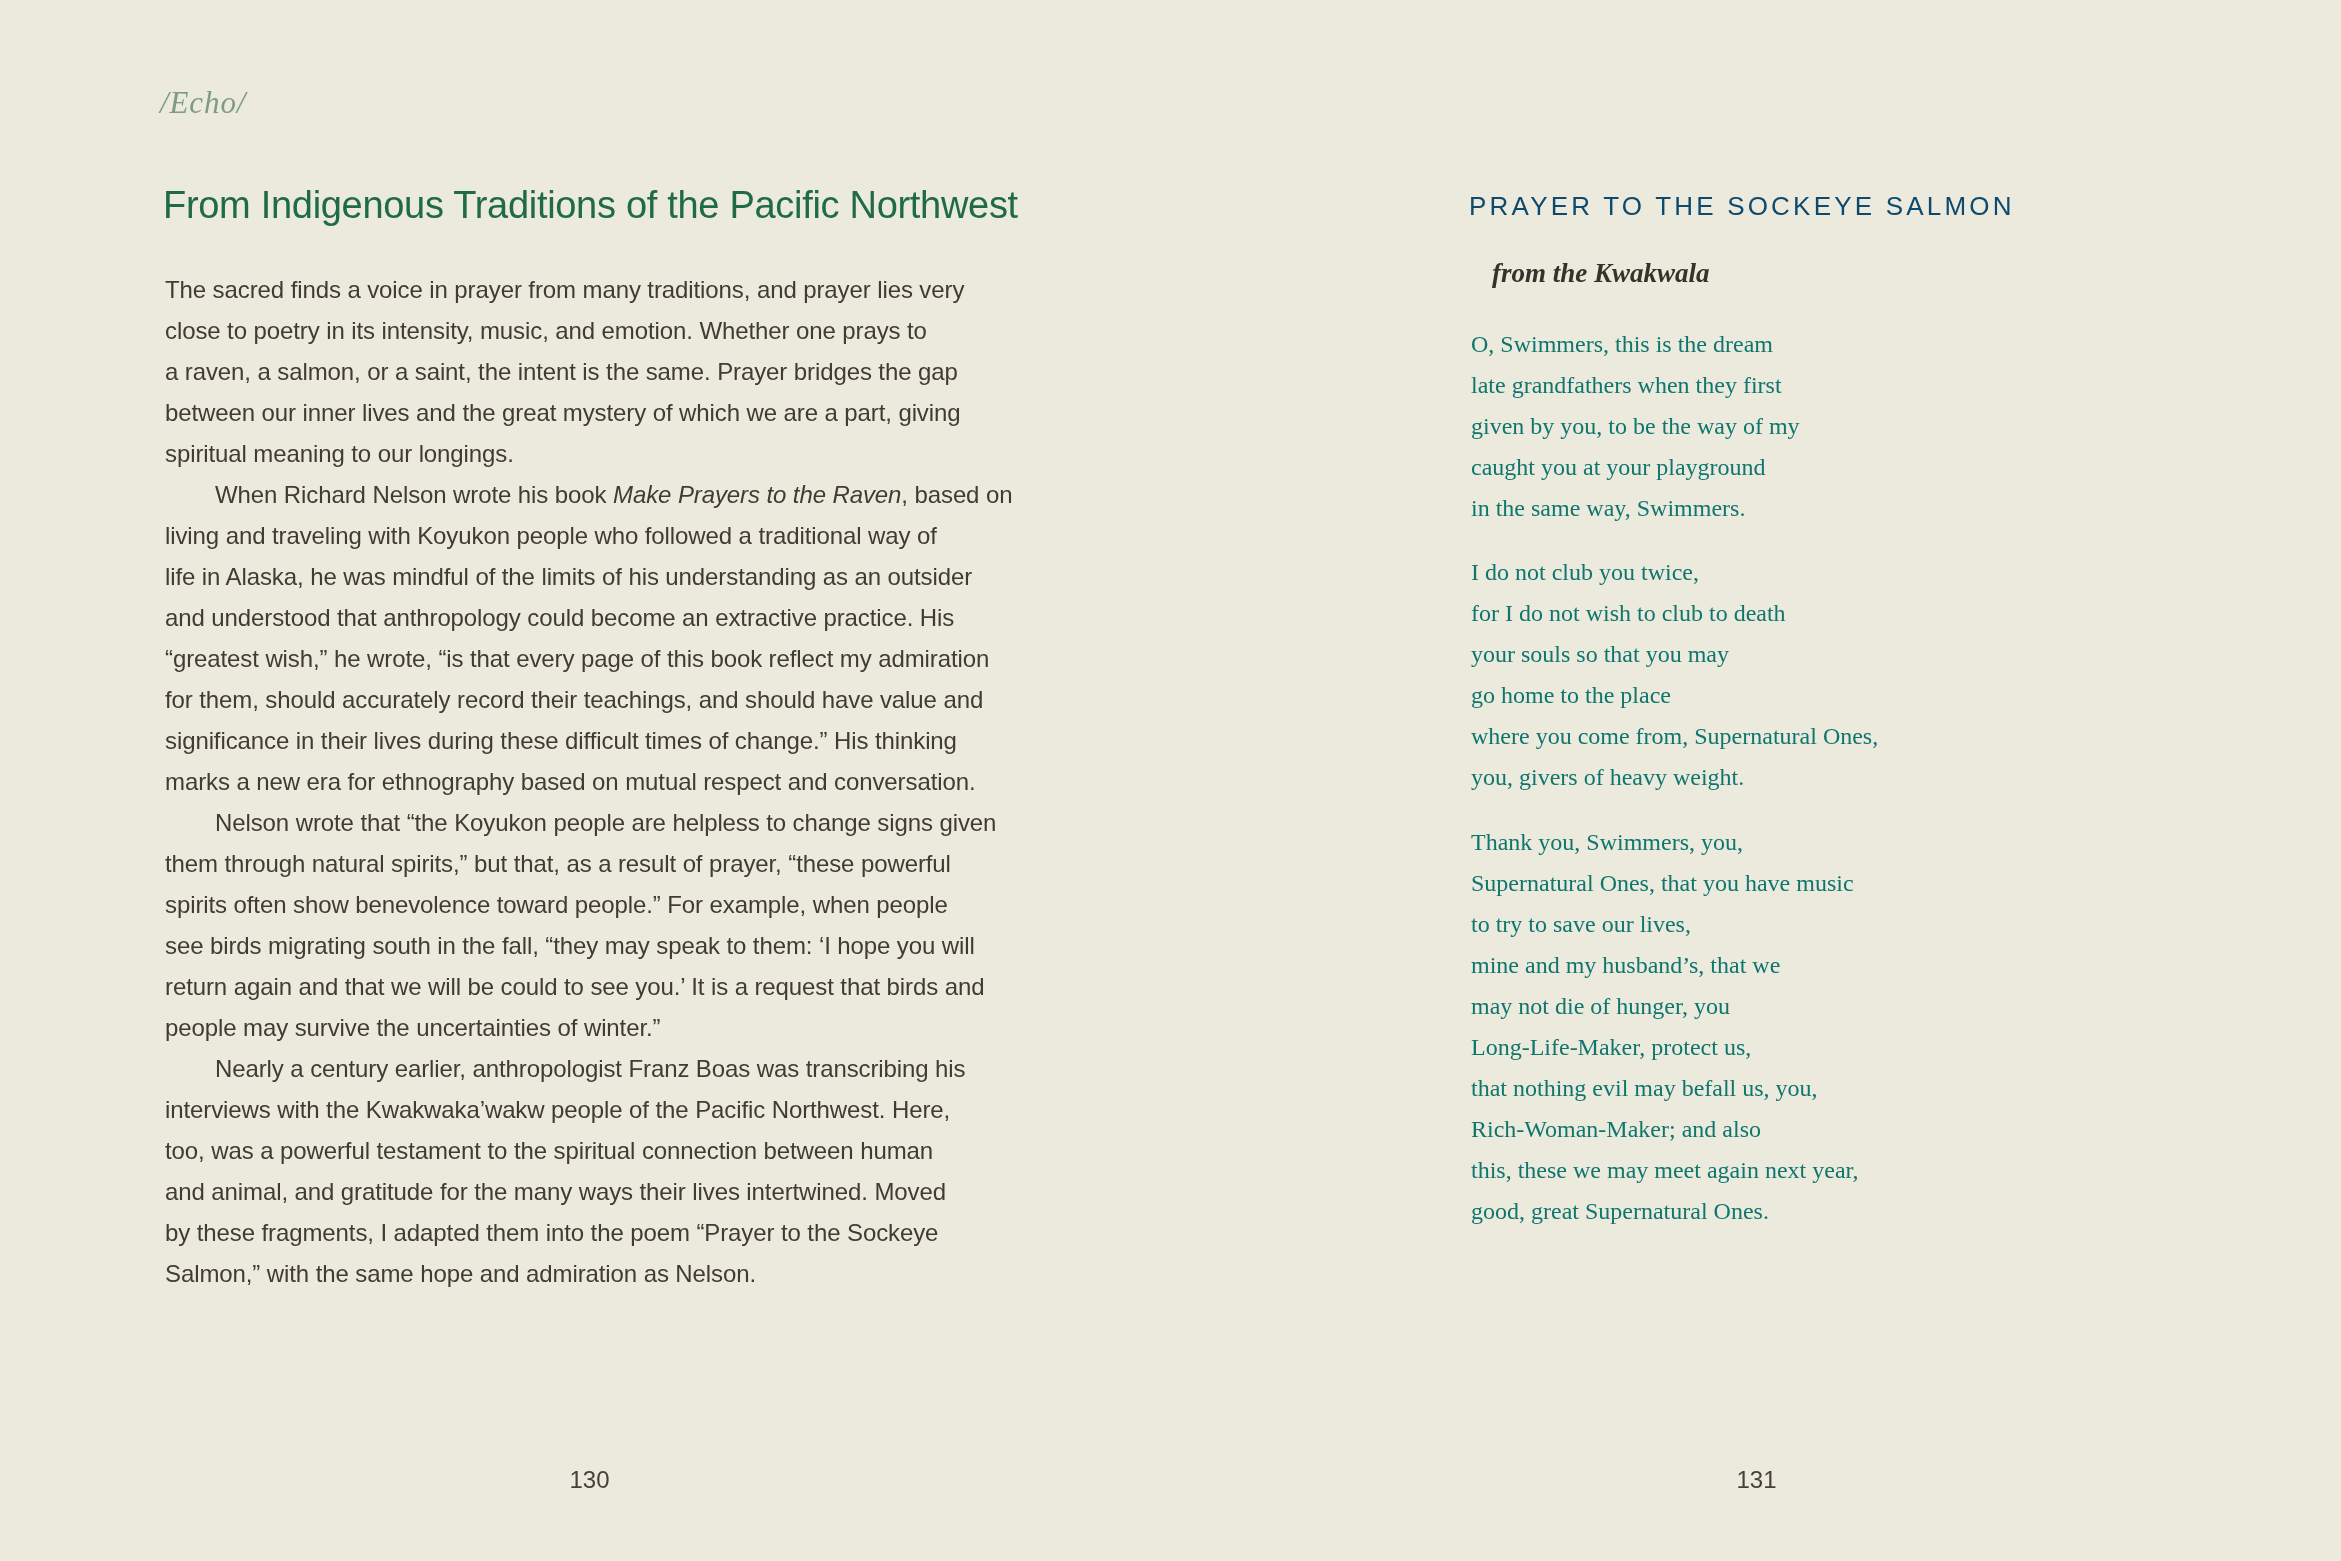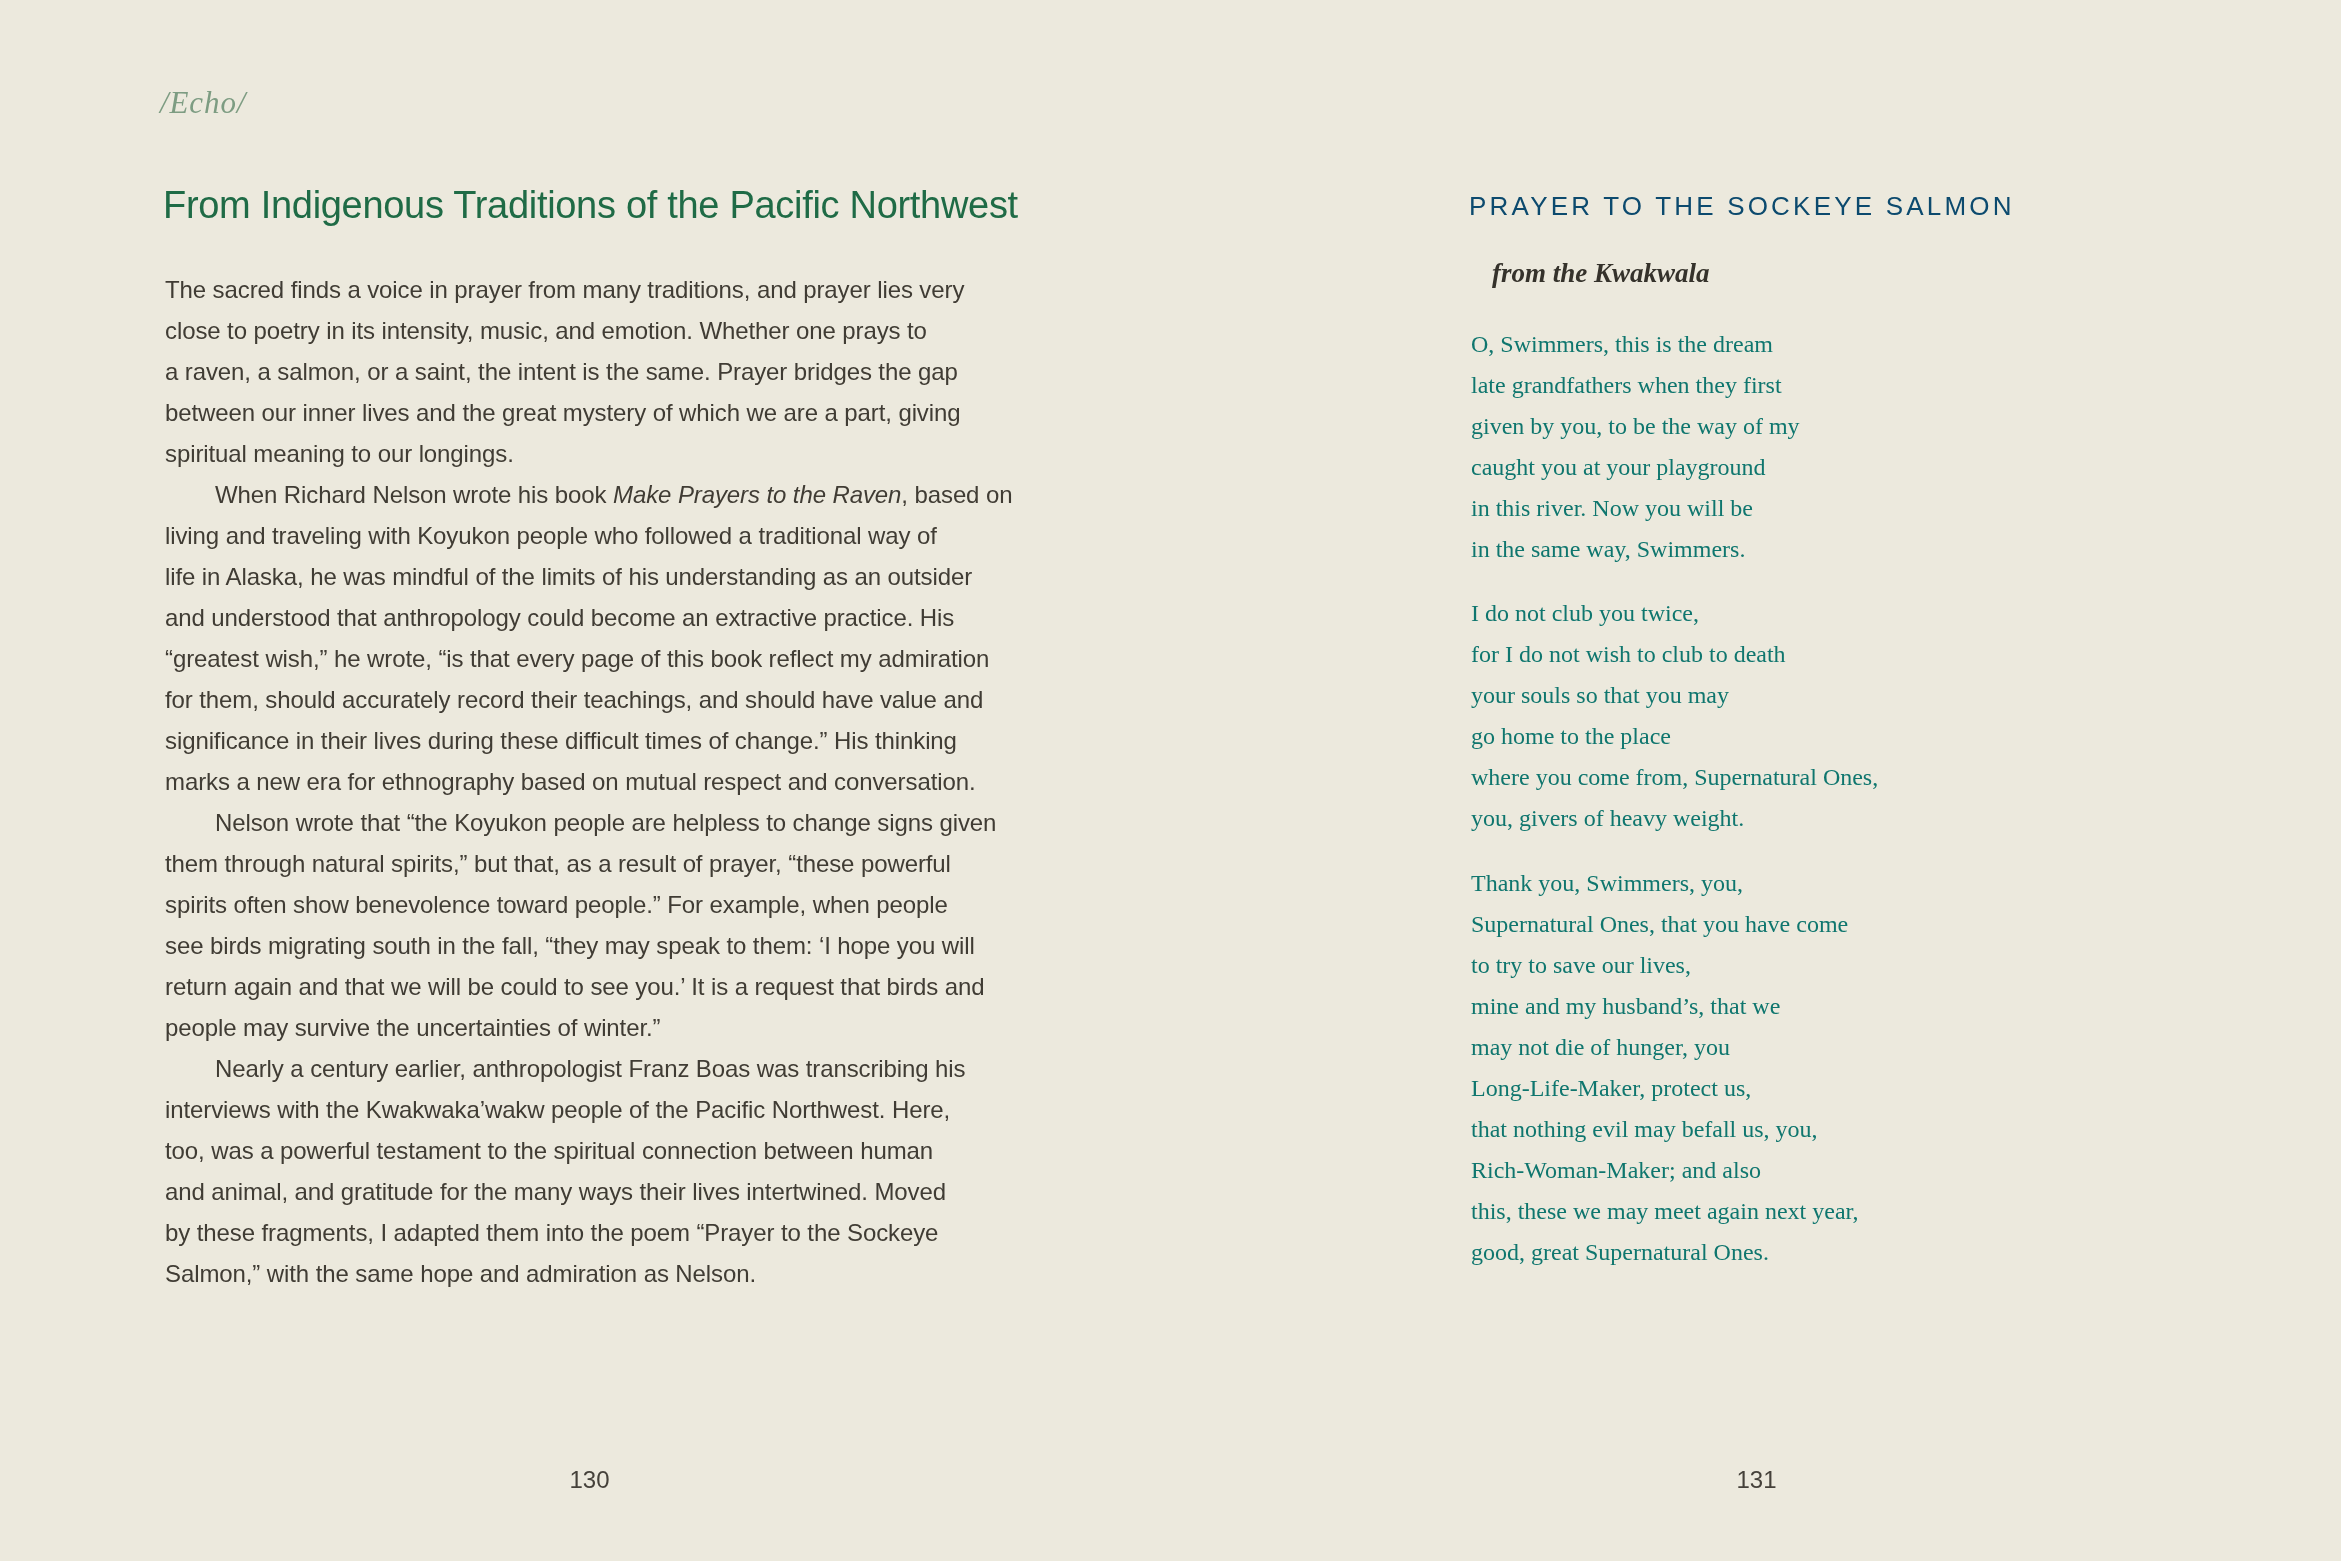--- a/index.html
+++ b/index.html
@@ -143,34 +143,33 @@
     <h2 class="poem-title">PRAYER TO THE SOCKEYE SALMON</h2>
 
     <div class="poem-attribution">from the Kwakwala</div>
 
     <div class="poem">
       <div class="stanza">
           <div class="text-line">O, Swimmers, this is the dream</div>
           <div class="text-line">late grandfathers when they first</div>
           <div class="text-line">given by you, to be the way of my</div>
           <div class="text-line">caught you at your playground</div>
-          <div class="text-line">in this river. Now you will be</div>
           <div class="text-line">in the same way, Swimmers.</div>
         </div>
       <div class="stanza">
           <div class="text-line">I do not club you twice,</div>
           <div class="text-line">for I do not wish to club to death</div>
           <div class="text-line">your souls so that you may</div>
           <div class="text-line">go home to the place</div>
           <div class="text-line">where you come from, Supernatural Ones,</div>
           <div class="text-line">you, givers of heavy weight.</div>
         </div>
       <div class="stanza">
           <div class="text-line">Thank you, Swimmers, you,</div>
-          <div class="text-line">Supernatural Ones, that you have come</div>
+          <div class="text-line">Supernatural Ones, that you have music</div>
           <div class="text-line">to try to save our lives,</div>
           <div class="text-line">mine and my husband’s, that we</div>
           <div class="text-line">may not die of hunger, you</div>
           <div class="text-line">Long-Life-Maker, protect us,</div>
           <div class="text-line">that nothing evil may befall us, you,</div>
           <div class="text-line">Rich-Woman-Maker; and also</div>
           <div class="text-line">this, these we may meet again next year,</div>
           <div class="text-line">good, great Supernatural Ones.</div>
         </div>
     </div>

